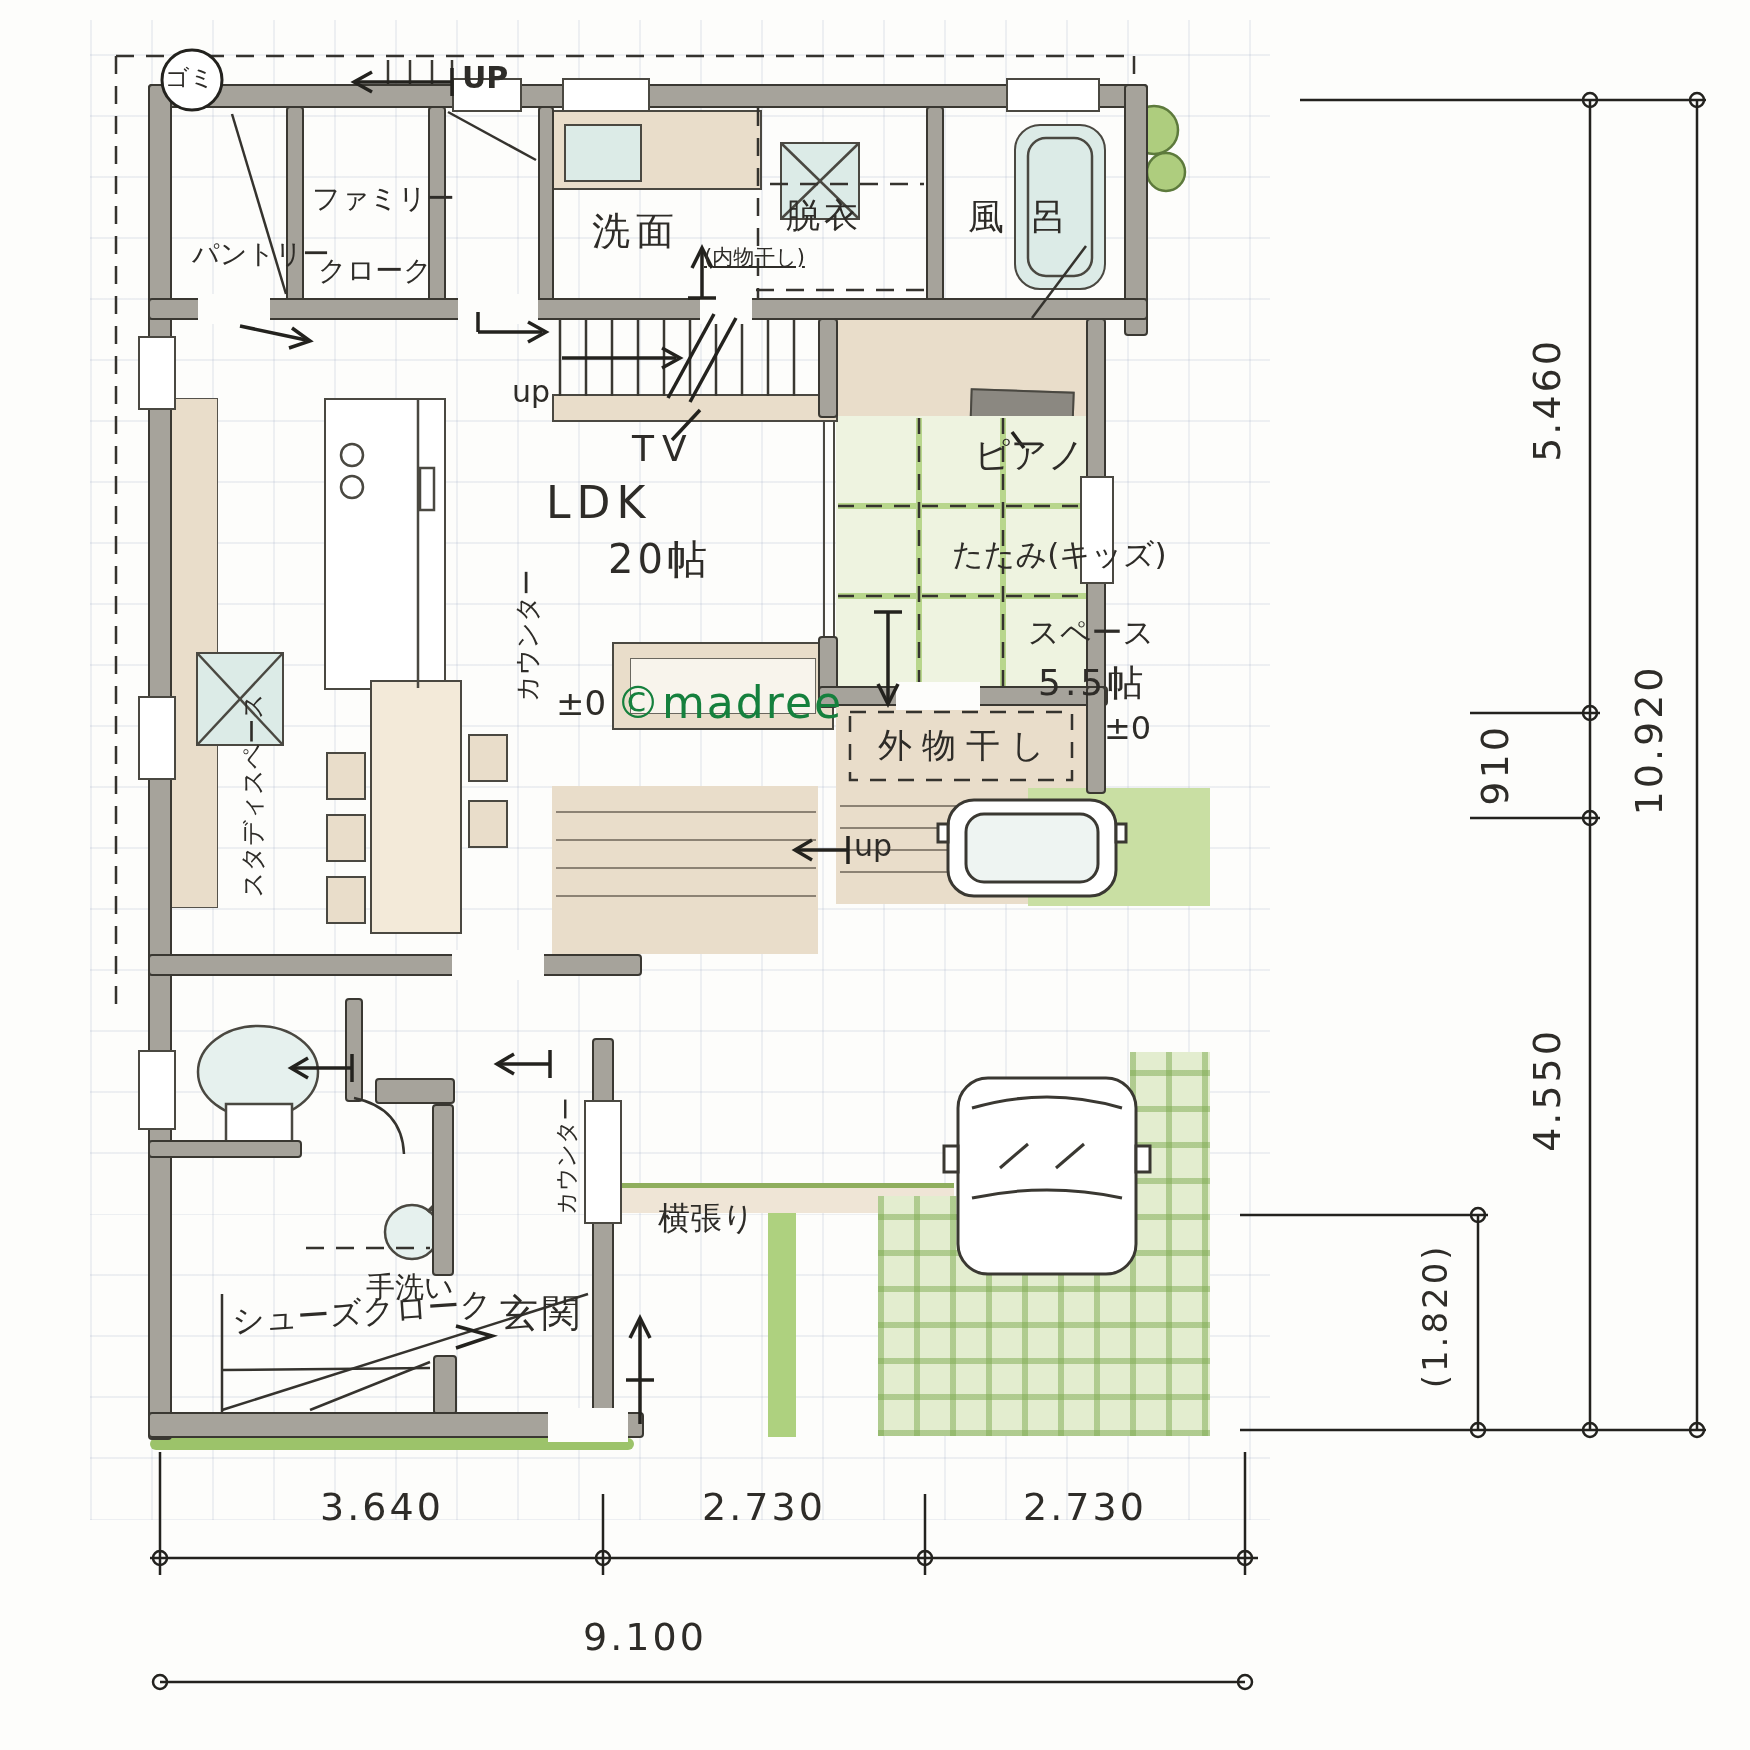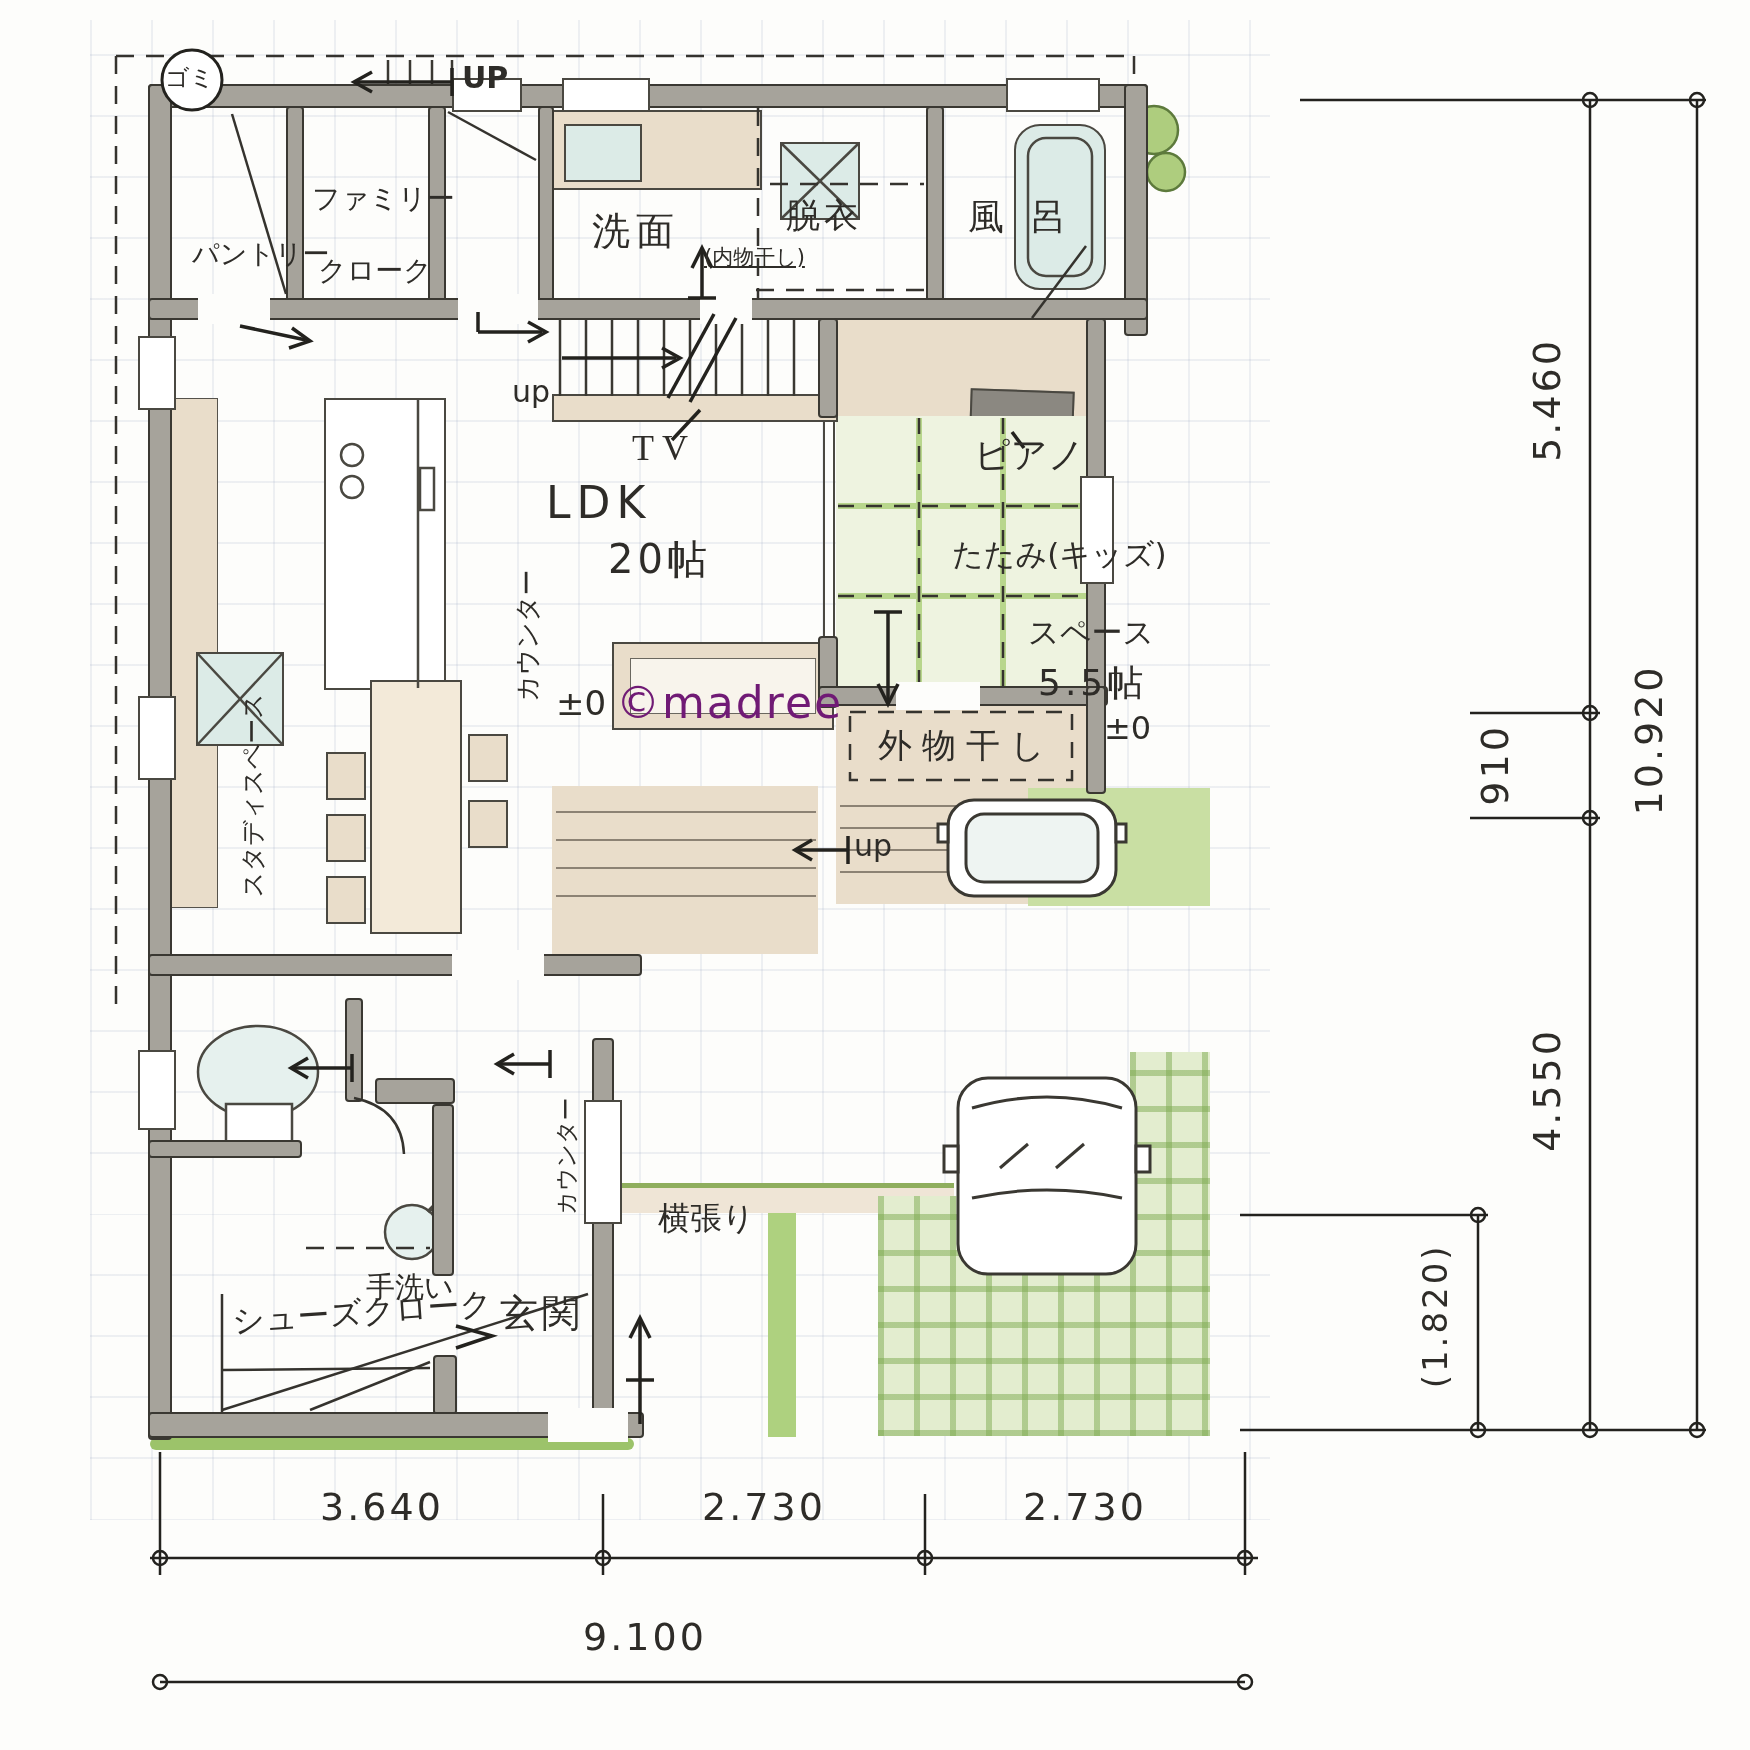--- a/index.html
+++ b/index.html
@@ -23,21 +23,21 @@
   svg.layer{position:absolute;left:0;top:0;z-index:2;pointer-events:none;}
   svg.over{z-index:5;}
   .wall{position:absolute;background:#a6a39b;border:2.5px solid #3a3832;border-radius:4px;
         box-sizing:border-box;z-index:3;}
   .gap{position:absolute;background:#fdfdfb;z-index:4;}
   .win{position:absolute;background:#ffffff;border:2px solid #4a4841;box-sizing:border-box;z-index:4;}
   .lbl{position:absolute;z-index:6;white-space:nowrap;line-height:1.05;
        font-family:"DejaVu Sans",sans-serif;color:#2e2c28;}
   .rot{transform:rotate(-90deg);text-align:center;}
   .ctr{text-align:center;}
-  .wm{color:#701a75;letter-spacing:2px;z-index:6;}
+  .wm{color:#15803d;letter-spacing:2px;z-index:6;}
   .dim{font-size:38px;letter-spacing:3px;}
 </style>
 </head>
 <body>
 
 <div id="canvas">
   <div class="gridbg"></div>
 
   <div class="floor tan ink" style="left:552px;top:110px;width:210px;height:80px;"></div>
   <div class="floor blue ink" style="left:564px;top:124px;width:78px;height:58px;"></div>
@@ -306,21 +306,21 @@
   <div class="lbl" style="left:462px;top:62px;font-size:30px;font-weight:bold;">UP</div>
   <div class="lbl" style="left:192px;top:240px;font-size:27px;">パントリー</div>
   <div class="lbl" style="left:312px;top:184px;font-size:28px;">ファミリー</div>
   <div class="lbl" style="left:318px;top:224px;font-size:28px;margin-top:32px;">クローク</div>
   <div class="lbl" style="left:592px;top:212px;font-size:38px;letter-spacing:6px;">洗面</div>
   <div class="lbl" style="left:786px;top:198px;font-size:34px;letter-spacing:4px;">脱衣</div>
   <div class="lbl" style="left:704px;top:246px;font-size:21px;text-decoration:underline;">(内物干し)</div>
   <div class="lbl" style="left:968px;top:198px;font-size:36px;">風</div>
   <div class="lbl" style="left:1030px;top:198px;font-size:36px;">呂</div>
   <div class="lbl" style="left:512px;top:376px;font-size:30px;">up</div>
-  <div class="lbl" style="left:632px;top:430px;font-size:36px;letter-spacing:8px;font-family:Liberation Serif, serif;">TV</div>
+  <div class="lbl" style="left:632px;top:430px;font-size:36px;letter-spacing:8px;">TV</div>
   <div class="lbl" style="left:546px;top:480px;font-size:44px;letter-spacing:6px;">LDK</div>
   <div class="lbl" style="left:608px;top:538px;font-size:40px;letter-spacing:4px;">20帖</div>
   <div class="lbl" style="left:556px;top:686px;font-size:34px;">±0</div>
   <div class="lbl wm" style="left:616px;top:680px;font-size:44px;">©madree</div>
   <div class="lbl rot" style="left:428px;top:622px;width:200px;font-size:26px;">カウンター</div>
   <div class="lbl rot" style="left:143px;top:782px;width:220px;font-size:25px;">スタディスペース</div>
   <div class="lbl" style="left:974px;top:436px;font-size:36px;">ピアノ</div>
   <div class="lbl" style="left:952px;top:538px;font-size:31px;">たたみ(キッズ)</div>
   <div class="lbl" style="left:1028px;top:616px;font-size:31px;">スペース</div>
   <div class="lbl" style="left:1038px;top:664px;font-size:36px;letter-spacing:4px;">5.5帖</div>

